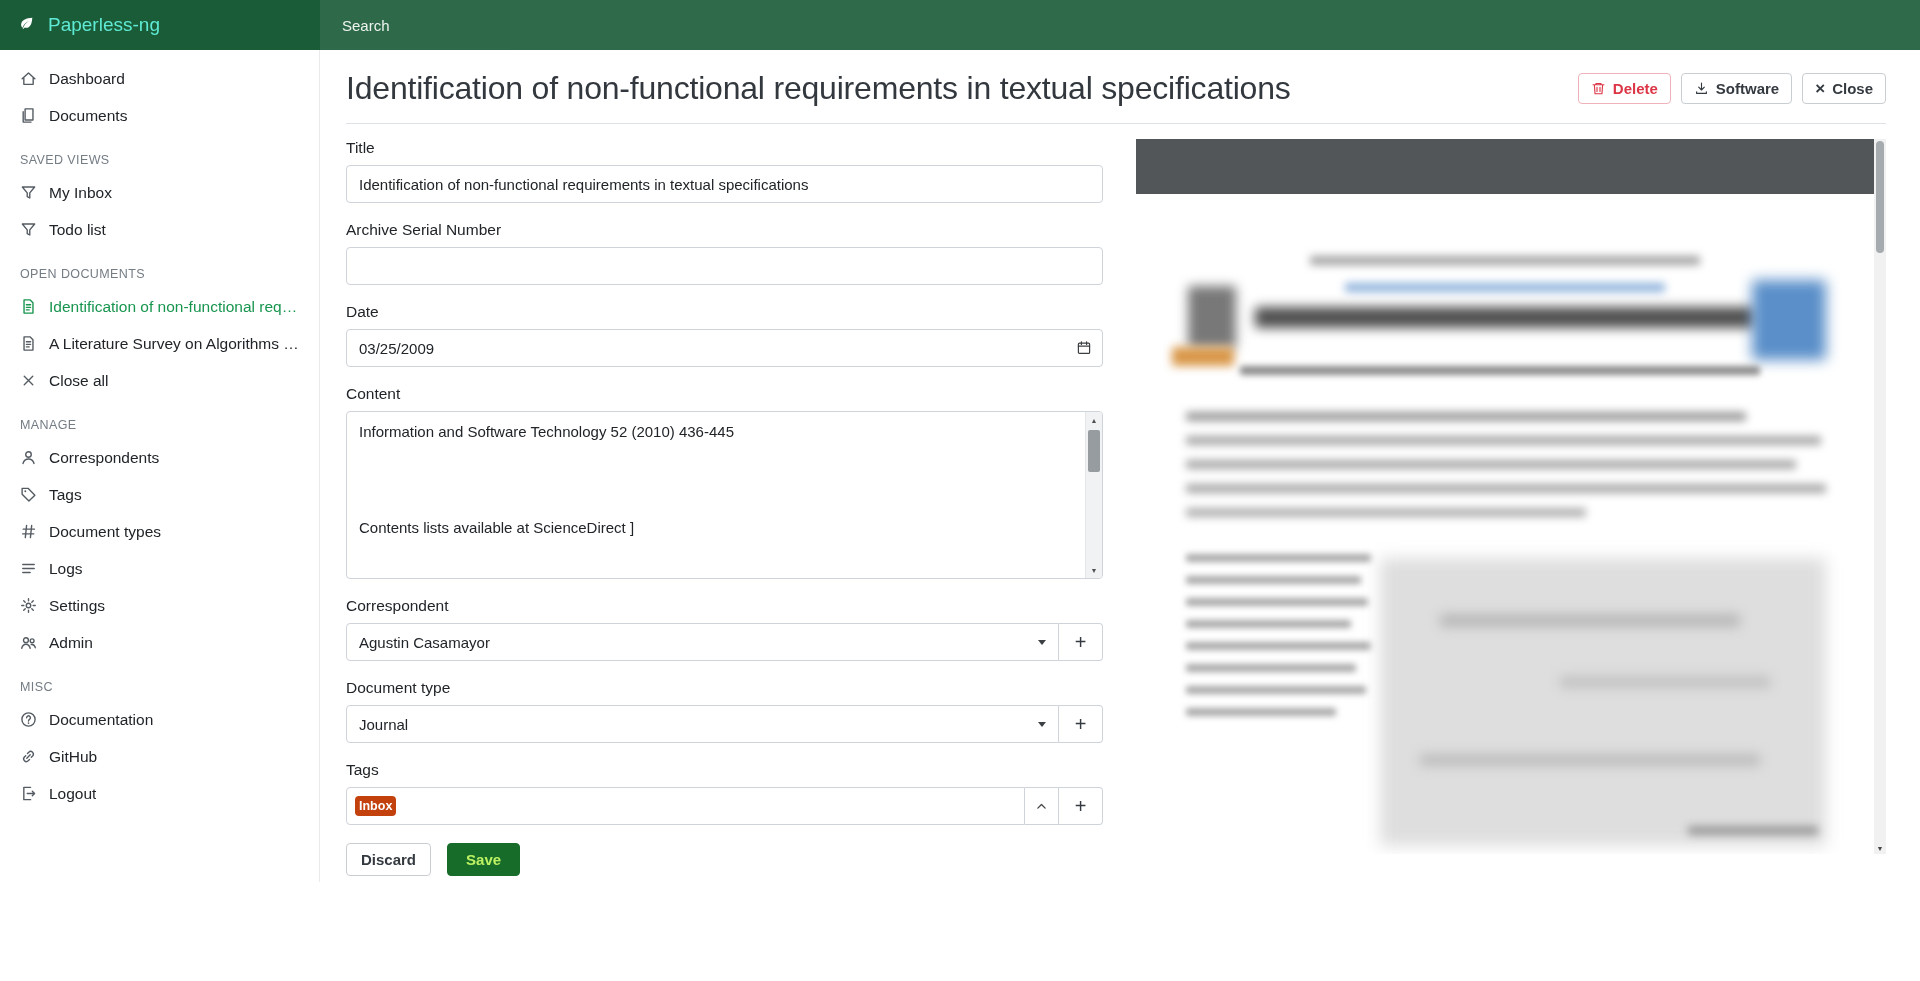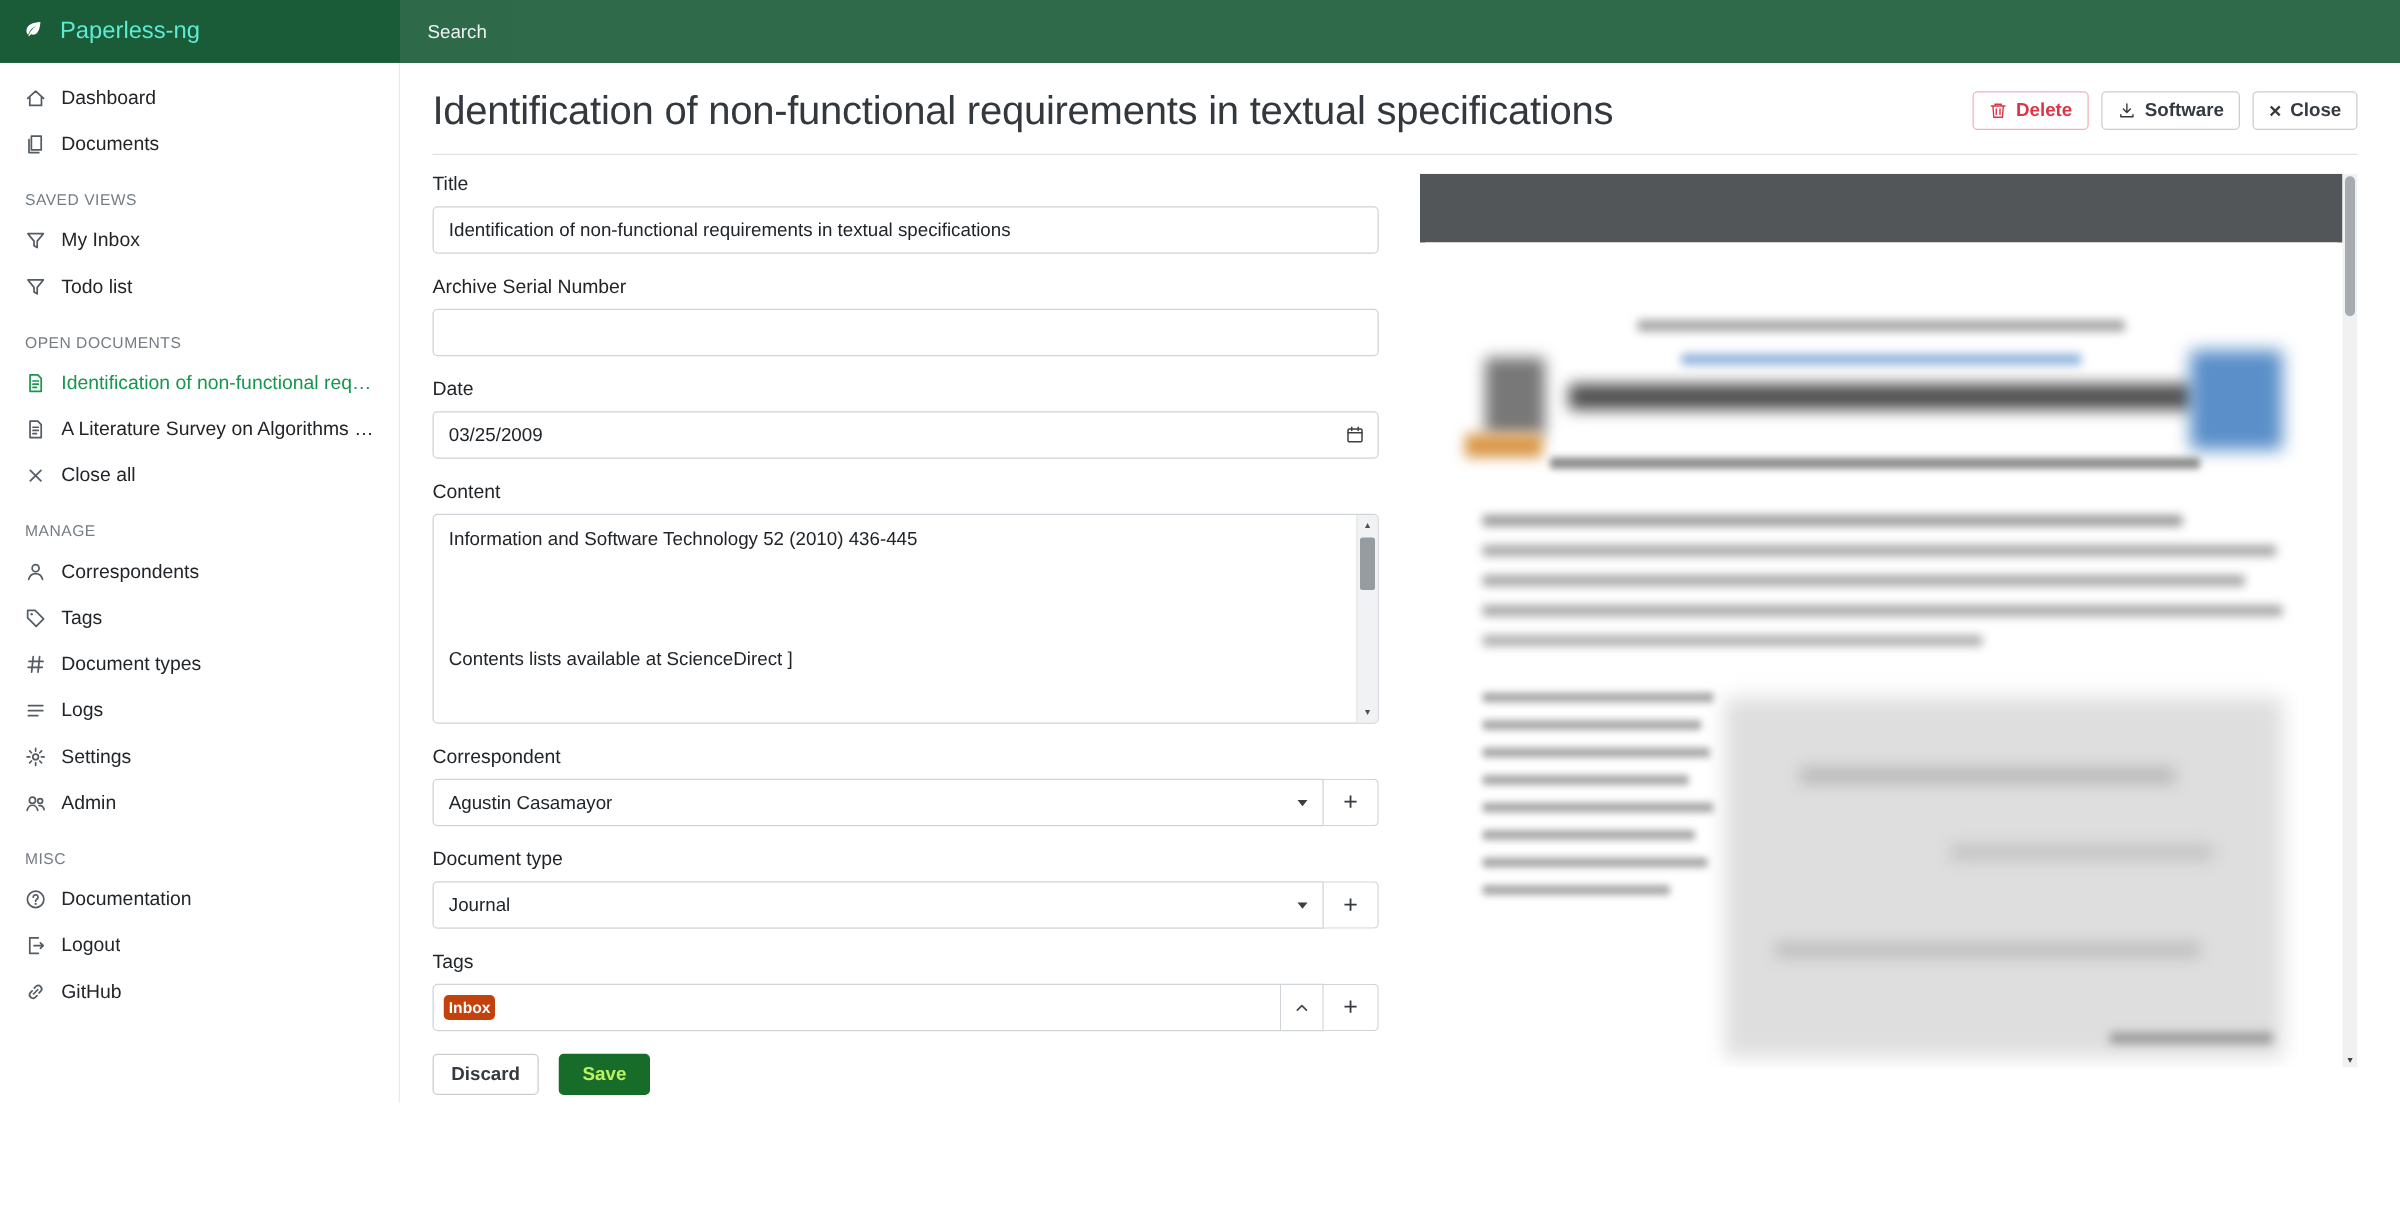--- a/index.html
+++ b/index.html
@@ -242,36 +242,36 @@
         <svg viewBox="0 0 16 16" fill="none" stroke="currentColor" stroke-width="1.3" stroke-linecap="round">
           <circle cx="8" cy="8" r="6.2"></circle>
           <path d="M6.2 6.3a1.8 1.8 0 1 1 2.7 1.6c-.7.4-.9.8-.9 1.5"></path>
           <circle cx="8" cy="11.4" r=".8" fill="currentColor" stroke="none"></circle>
         </svg>
       </span>
     <span class="side-label">Documentation</span>
   </a>
   <a class="side-item">
     <span class="side-icon">
-        <svg viewBox="0 0 16 16" fill="none" stroke="currentColor" stroke-width="1.3" stroke-linecap="round" stroke-linejoin="round">
-          <path d="M10 2.2H3.6v11.6H10"></path>
-          <path d="M13.4 8H6.8M11.6 5.9 13.7 8l-2.1 2.1"></path>
-        </svg>
-      </span>
-    <span class="side-label">Logout</span>
-  </a>
-  <a class="side-item">
-    <span class="side-icon">
         <svg viewBox="0 0 16 16" fill="none" stroke="currentColor" stroke-width="1.3" stroke-linecap="round">
           <path d="M6.4 9.6l3.2-3.2"></path>
           <path d="M7 5.2l1.3-1.3a2.55 2.55 0 0 1 3.6 3.6L10.6 8.8"></path>
           <path d="M9 10.8l-1.3 1.3a2.55 2.55 0 0 1-3.6-3.6L5.4 7.2"></path>
         </svg>
       </span>
     <span class="side-label">GitHub</span>
+  </a>
+  <a class="side-item">
+    <span class="side-icon">
+        <svg viewBox="0 0 16 16" fill="none" stroke="currentColor" stroke-width="1.3" stroke-linecap="round" stroke-linejoin="round">
+          <path d="M10 2.2H3.6v11.6H10"></path>
+          <path d="M13.4 8H6.8M11.6 5.9 13.7 8l-2.1 2.1"></path>
+        </svg>
+      </span>
+    <span class="side-label">Logout</span>
   </a>
 </aside>
 
 <main class="main">
   <div class="doc-header">
     <h2 class="doc-title">Identification of non-functional requirements in textual specifications</h2>
     <div class="header-actions">
       <button class="btn btn-outline-danger">
         <span style="display:flex;">
             <svg viewBox="0 0 16 16" width="15" height="15" fill="none" stroke="currentColor" stroke-width="1.2" stroke-linecap="round">

